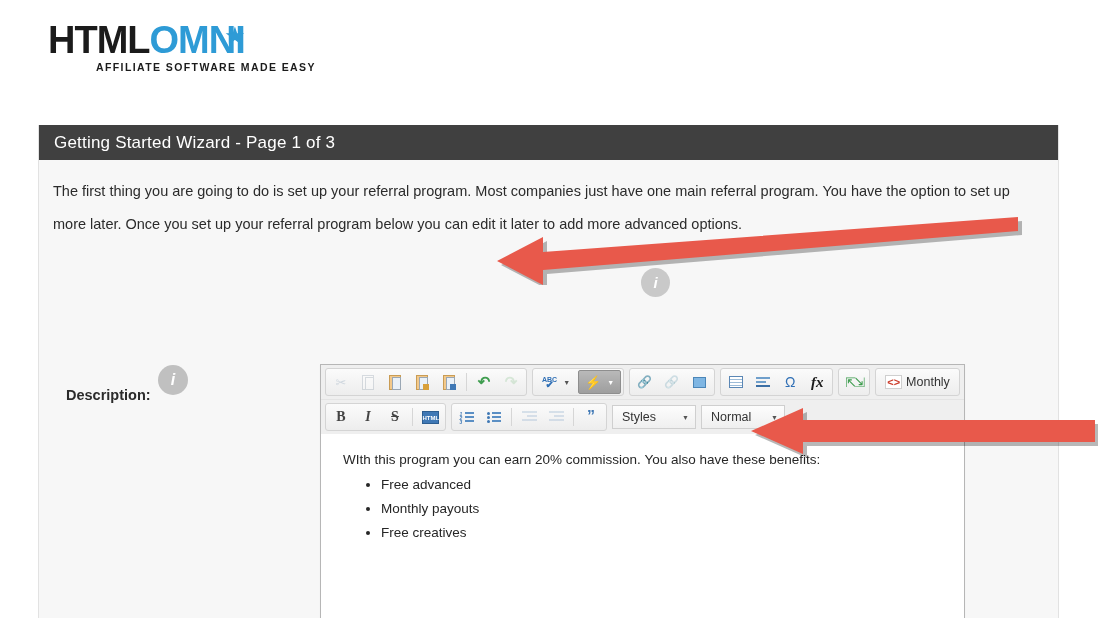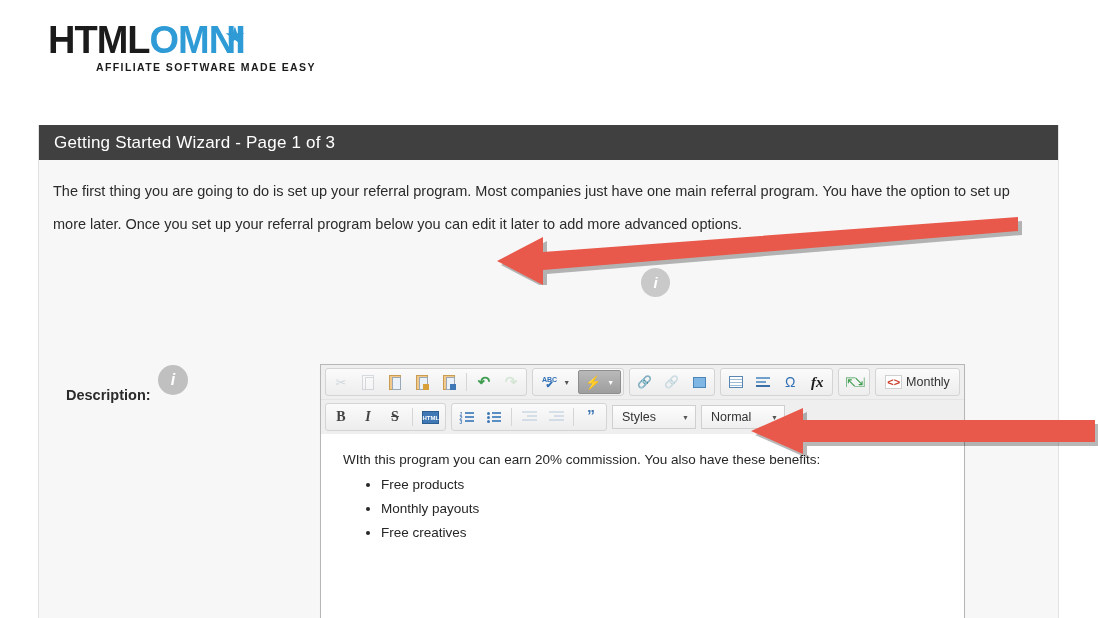--- a/index.html
+++ b/index.html
@@ -361,21 +361,21 @@
 
           <div class="tb-select">
             <span>Normal</span>
             <span class="caret">▼</span>
           </div>
         </div>
 
         <div id="editor-content">
           <p>WIth this program you can earn 20% commission. You also have these benefits:</p>
           <ul>
-            <li>Free products</li>
+            <li>Free advanced</li>
             <li>Monthly payouts</li>
             <li>Free creatives</li>
           </ul>
         </div>
 
       </div>
     </div>
 
   </div>
 </div>

